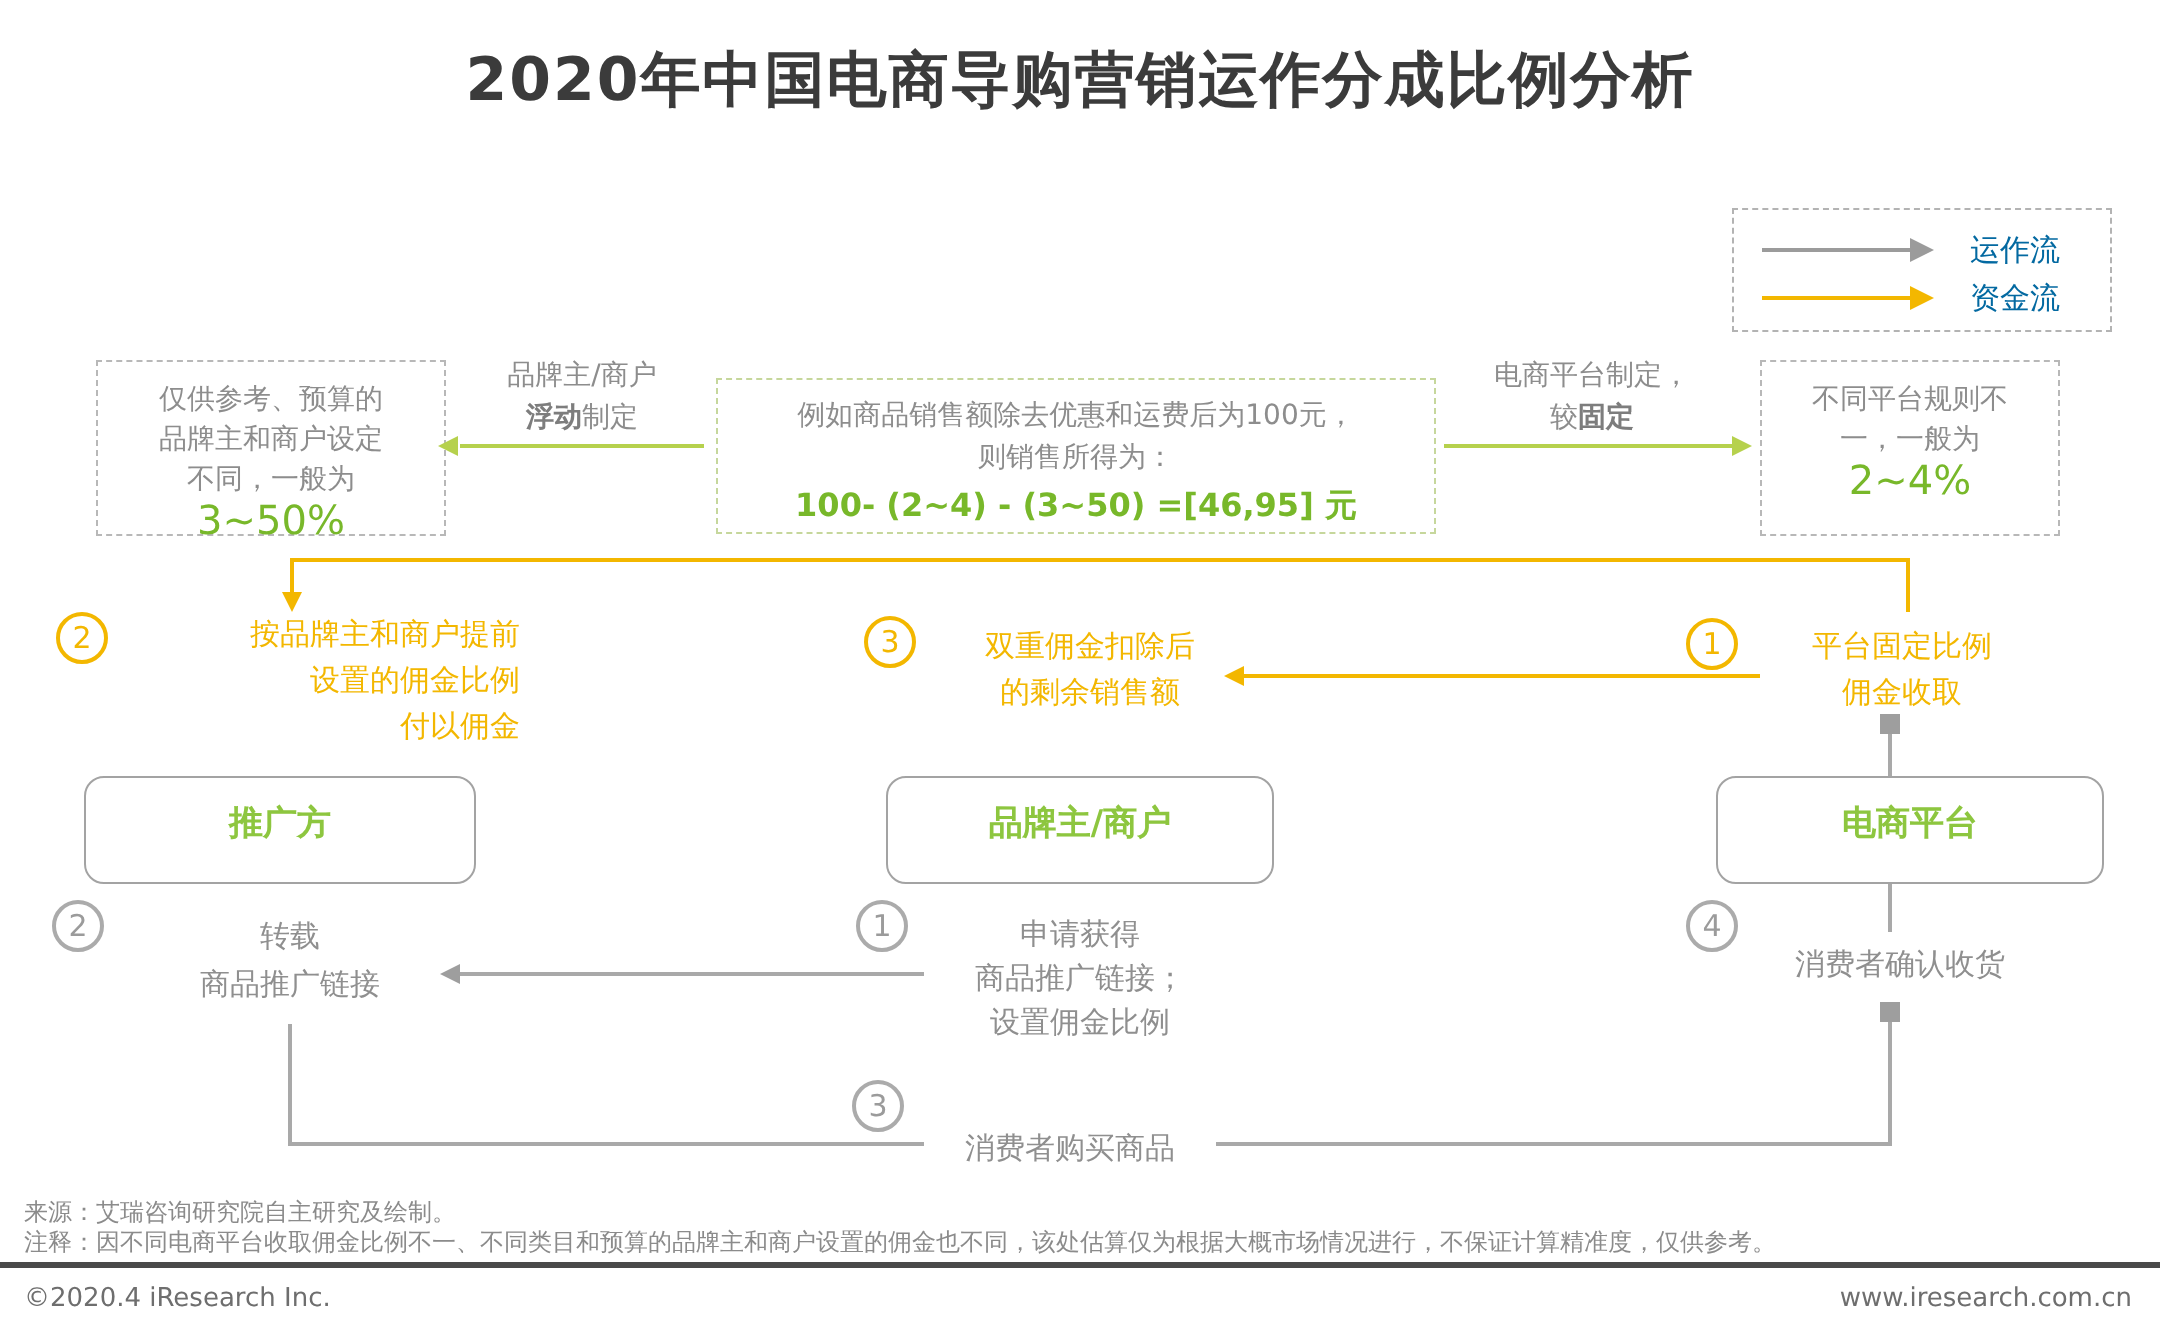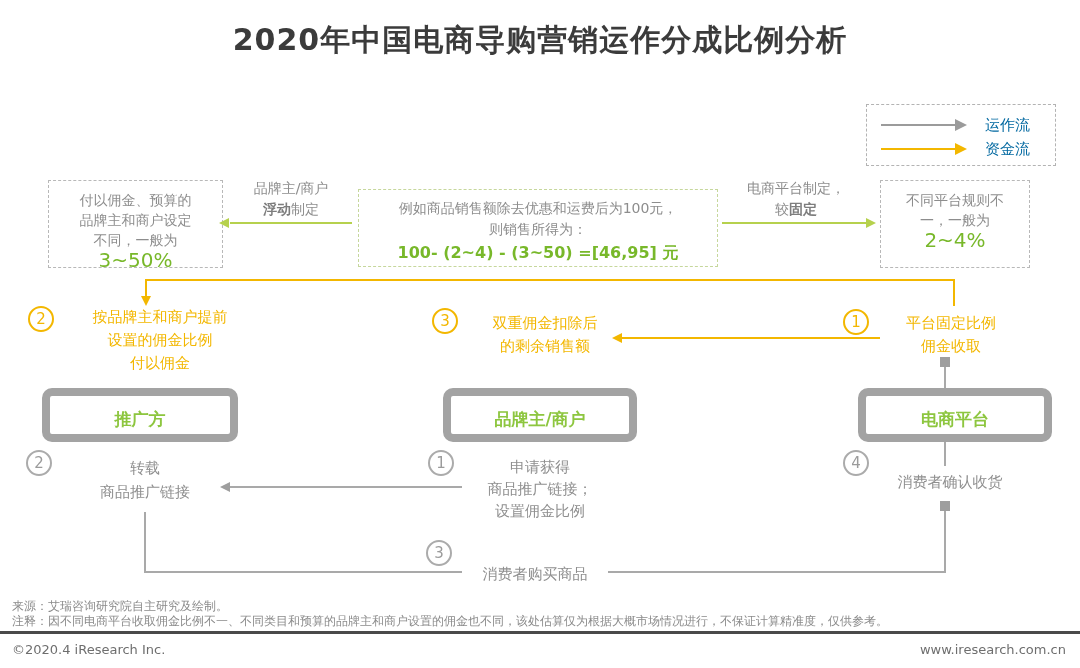--- a/index.html
+++ b/index.html
@@ -42,21 +42,21 @@
   
   .num-circle { width:26px; height:26px; border-radius:50%; border:2px solid;
                 text-align:center; line-height:22px; font-size:15px; }
   .nc-yellow { border-color:#f3b700; color:#f3b700; }
   .nc-gray   { border-color:#ababab; color:#9b9b9b; }
 
   .step-yellow { color:#f3b700; font-size:15px; line-height:23px; text-align:center; font-weight:500; }
   .step-gray   { color:#8f8f8f; font-size:15px; line-height:24px; text-align:center; }
 
   
-  .entity { border:8px solid #a3a3a3; border-radius:10px; background:#fff;
+  .entity { border:1px solid #a3a3a3; border-radius:10px; background:#fff;
             text-align:center; color:#8dc63f; font-weight:bold; font-size:17px;
             line-height:46px; }
 
   .note { color:#8b8b8b; font-size:12px; }
   .divider { background:#4a4a4a; }
   .footer-text { color:#6e6e6e; font-size:13px; }
 </style>
 </head>
 <body>
 
@@ -73,21 +73,21 @@
     </div>
     <div class="legend-row">
       <div style="position:relative; width:76px; height:2px; background:#f3b700;">
         <div class="leg-ah" style="position:absolute; right:-10px; top:-5px; border-top:6px solid transparent; border-bottom:6px solid transparent; border-left:12px solid #f3b700;"></div>
       </div>
       <span class="legend-label">资金流</span>
     </div>
   </div>
 
   <div class="abs dashed-box" style="left:48px; top:180px; width:175px; height:88px;">
-    <div>付以佣金、预算的</div>
+    <div>仅供参考、预算的</div>
     <div>品牌主和商户设定</div>
     <div>不同，一般为</div>
     <div class="hl-green">3~50%</div>
   </div>
 
   <div class="abs connector-label" style="left:228px; top:178px; width:126px;">
     <div>品牌主/商户</div>
     <div><b>浮动</b><span>制定</span></div>
   </div>
 
@@ -113,21 +113,21 @@
     <div>一，一般为</div>
     <div class="hl-green">2~4%</div>
   </div>
 
   <div class="abs shaft h bg-yellow" style="left:145px; top:279px; width:810px;"></div>
   <div class="abs shaft v bg-yellow" style="left:953px; top:280px; height:26px;"></div>
   <div class="abs shaft v bg-yellow" style="left:145px; top:280px; height:17px;"></div>
   <div class="abs ah ah-down" style="left:141px; top:296px; border-top-color:#f3b700;"></div>
 
   <div class="abs num-circle nc-yellow" style="left:28px; top:306px;">2</div>
-  <div class="abs step-yellow" style="left:60px; top:306px; width:200px;">
+  <div class="abs step-yellow" style="left:60px; top:306px; width:200px;text-align:right;">
     <div>按品牌主和商户提前</div>
     <div>设置的佣金比例</div>
     <div>付以佣金</div>
   </div>
 
   <div class="abs num-circle nc-yellow" style="left:432px; top:308px;">3</div>
   <div class="abs step-yellow" style="left:478px; top:312px; width:134px;">
     <div>双重佣金扣除后</div>
     <div>的剩余销售额</div>
   </div>

